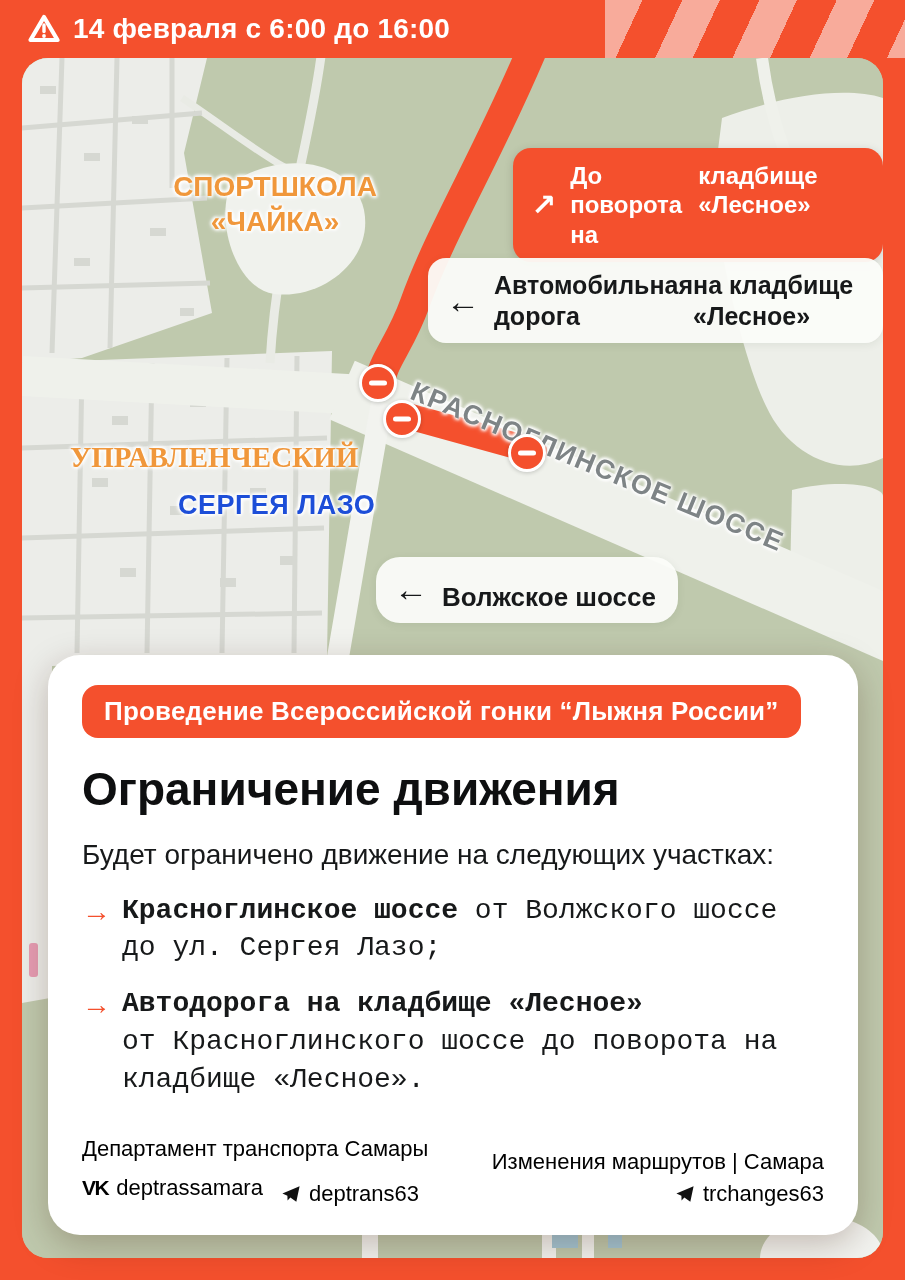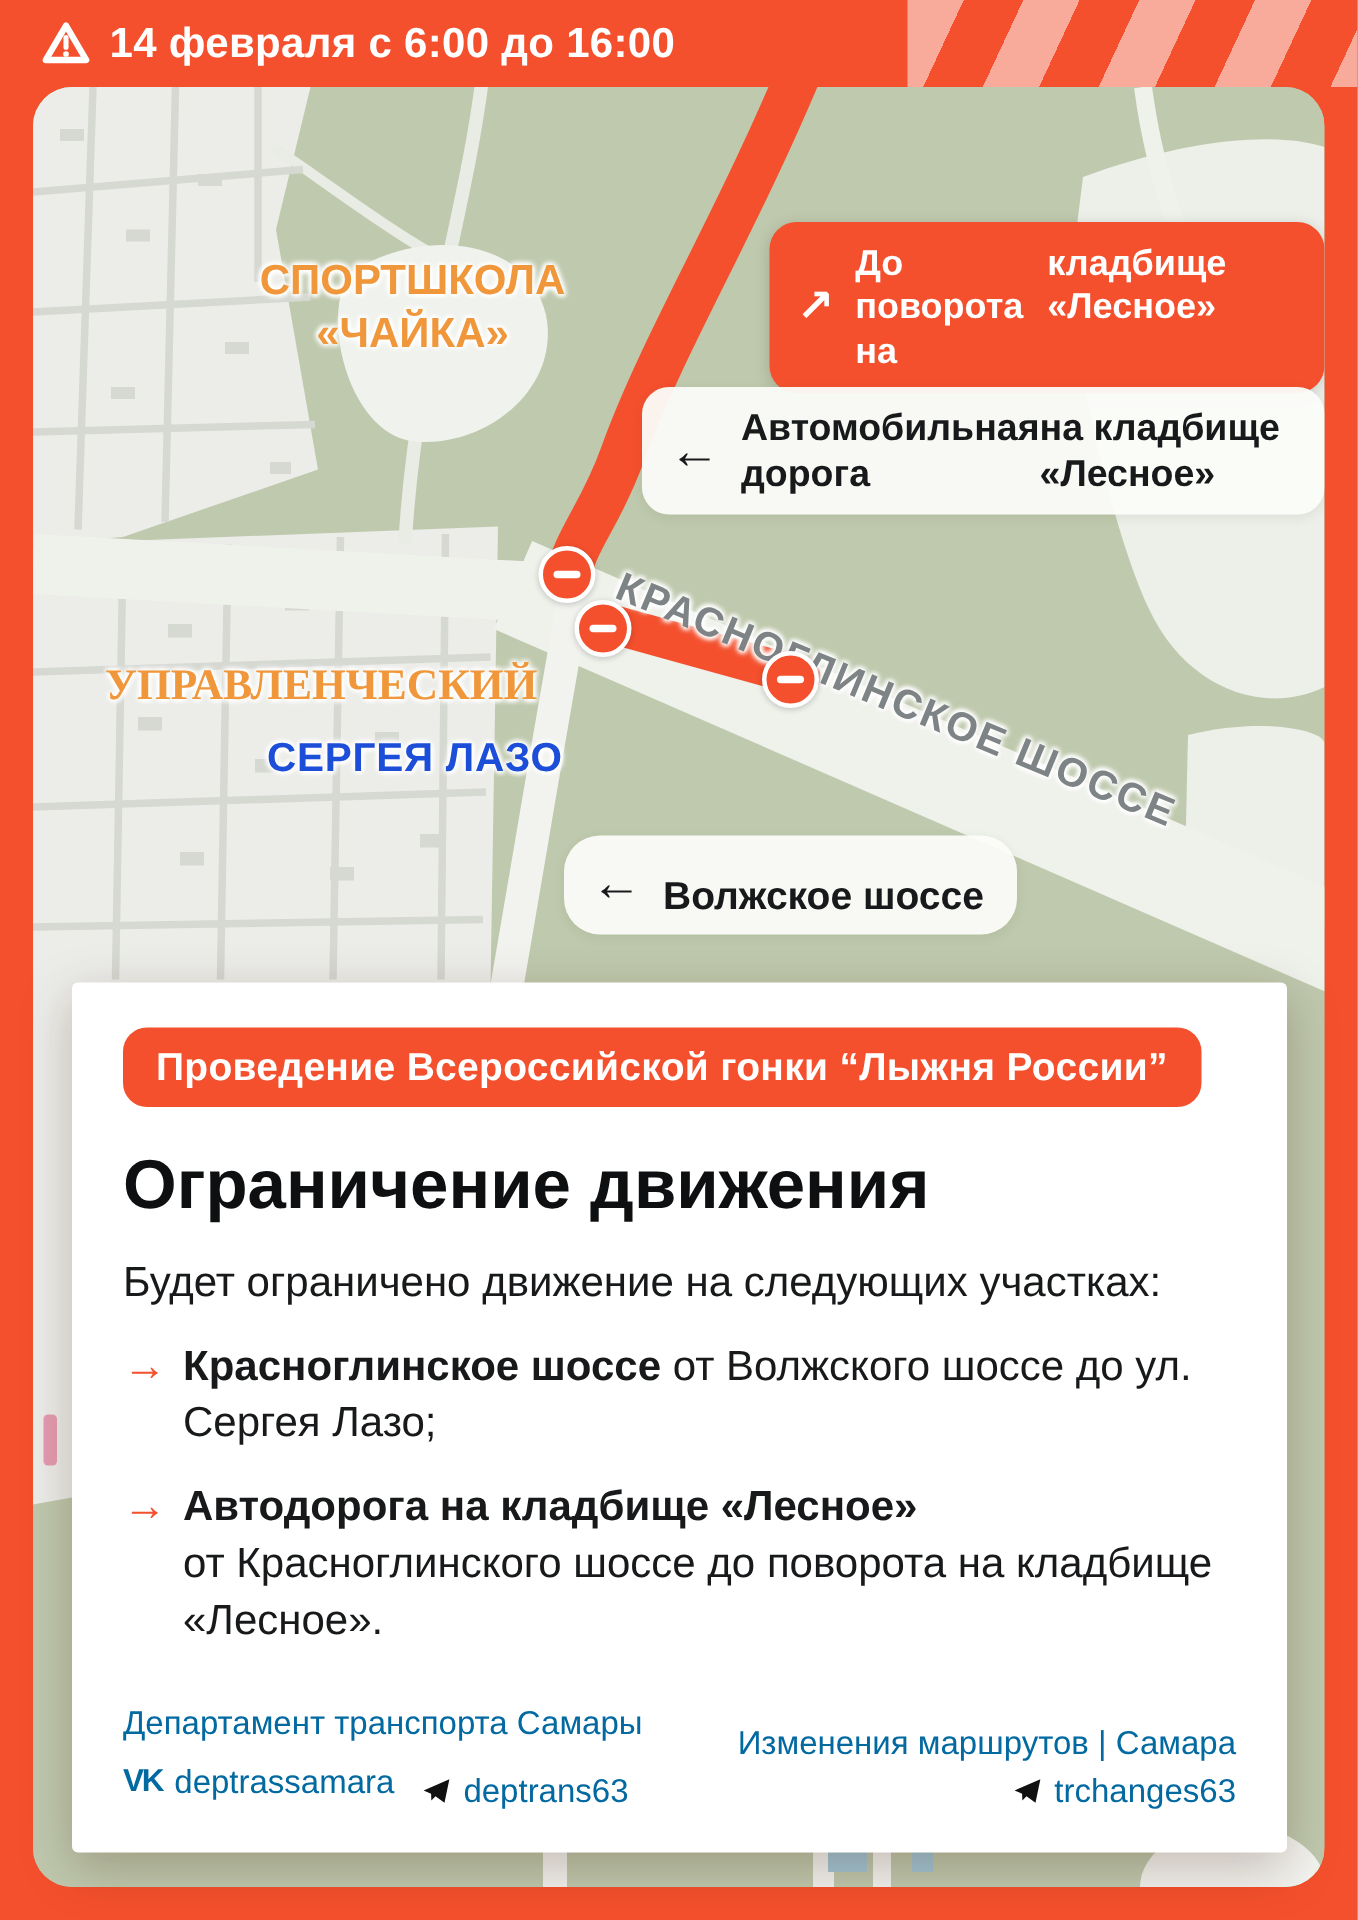--- a/index.html
+++ b/index.html
@@ -61,38 +61,38 @@
   .noentry::after{
     content:"";position:absolute;left:50%;top:50%;transform:translate(-50%,-50%);
     width:18px;height:5px;border-radius:3px;background:#fff;
   }
   .s1{left:337px;top:306px;}
   .s2{left:361px;top:342px;}
   .s3{left:486px;top:376px;}
   
   .card{
     position:absolute;left:48px;top:655px;width:810px;height:580px;
-    background:#fff;border-radius:4px;box-sizing:border-box;
+    background:#fff;border-radius:32px;box-sizing:border-box;
     padding:30px 34px;box-shadow:0 10px 34px rgba(60,20,5,.25);
   }
   .badge{
     display:inline-block;background:#F4502D;color:#fff;border-radius:16px;
     font-size:26px;font-weight:700;padding:11px 22px;letter-spacing:.2px;
   }
   .title{margin-top:24px;color:#0E0F10;font-size:46px;font-weight:700;line-height:1.2;}
   .intro{margin-top:20px;color:#17191A;font-size:28px;line-height:1.3;}
   .bullet{display:flex;margin-top:18px;line-height:1.35;}
   .bullet .barrow{width:40px;flex:none;color:#F4502D;font-size:29px;font-weight:700;}
-  .bullet .btext{color:#17191A;font-size:28px;}
+  .bullet .btext{color:#17191A;font-size:28px;font-family:Liberation Mono, monospace;}
   .bullet .btext b{font-weight:700;}
   .bullet .block{display:block;}
   .cfooter{
     position:absolute;left:34px;right:34px;bottom:28px;
     display:flex;justify-content:space-between;align-items:flex-end;
-    font-size:22px;color:#0369a1;
+    font-size:22px;color:#000000;
   }
   .fcol{display:flex;flex-direction:column;gap:6px;}
   .fcol.right{align-items:flex-end;text-align:right;}
   .frow{display:flex;align-items:center;gap:8px;}
   .frow + .frow{margin-top:13px;}
   .vkmark{font-weight:900;font-size:21px;letter-spacing:-1.5px;}
   .handles{display:flex;align-items:center;gap:18px;}
 </style>
 </head>
 <body>

